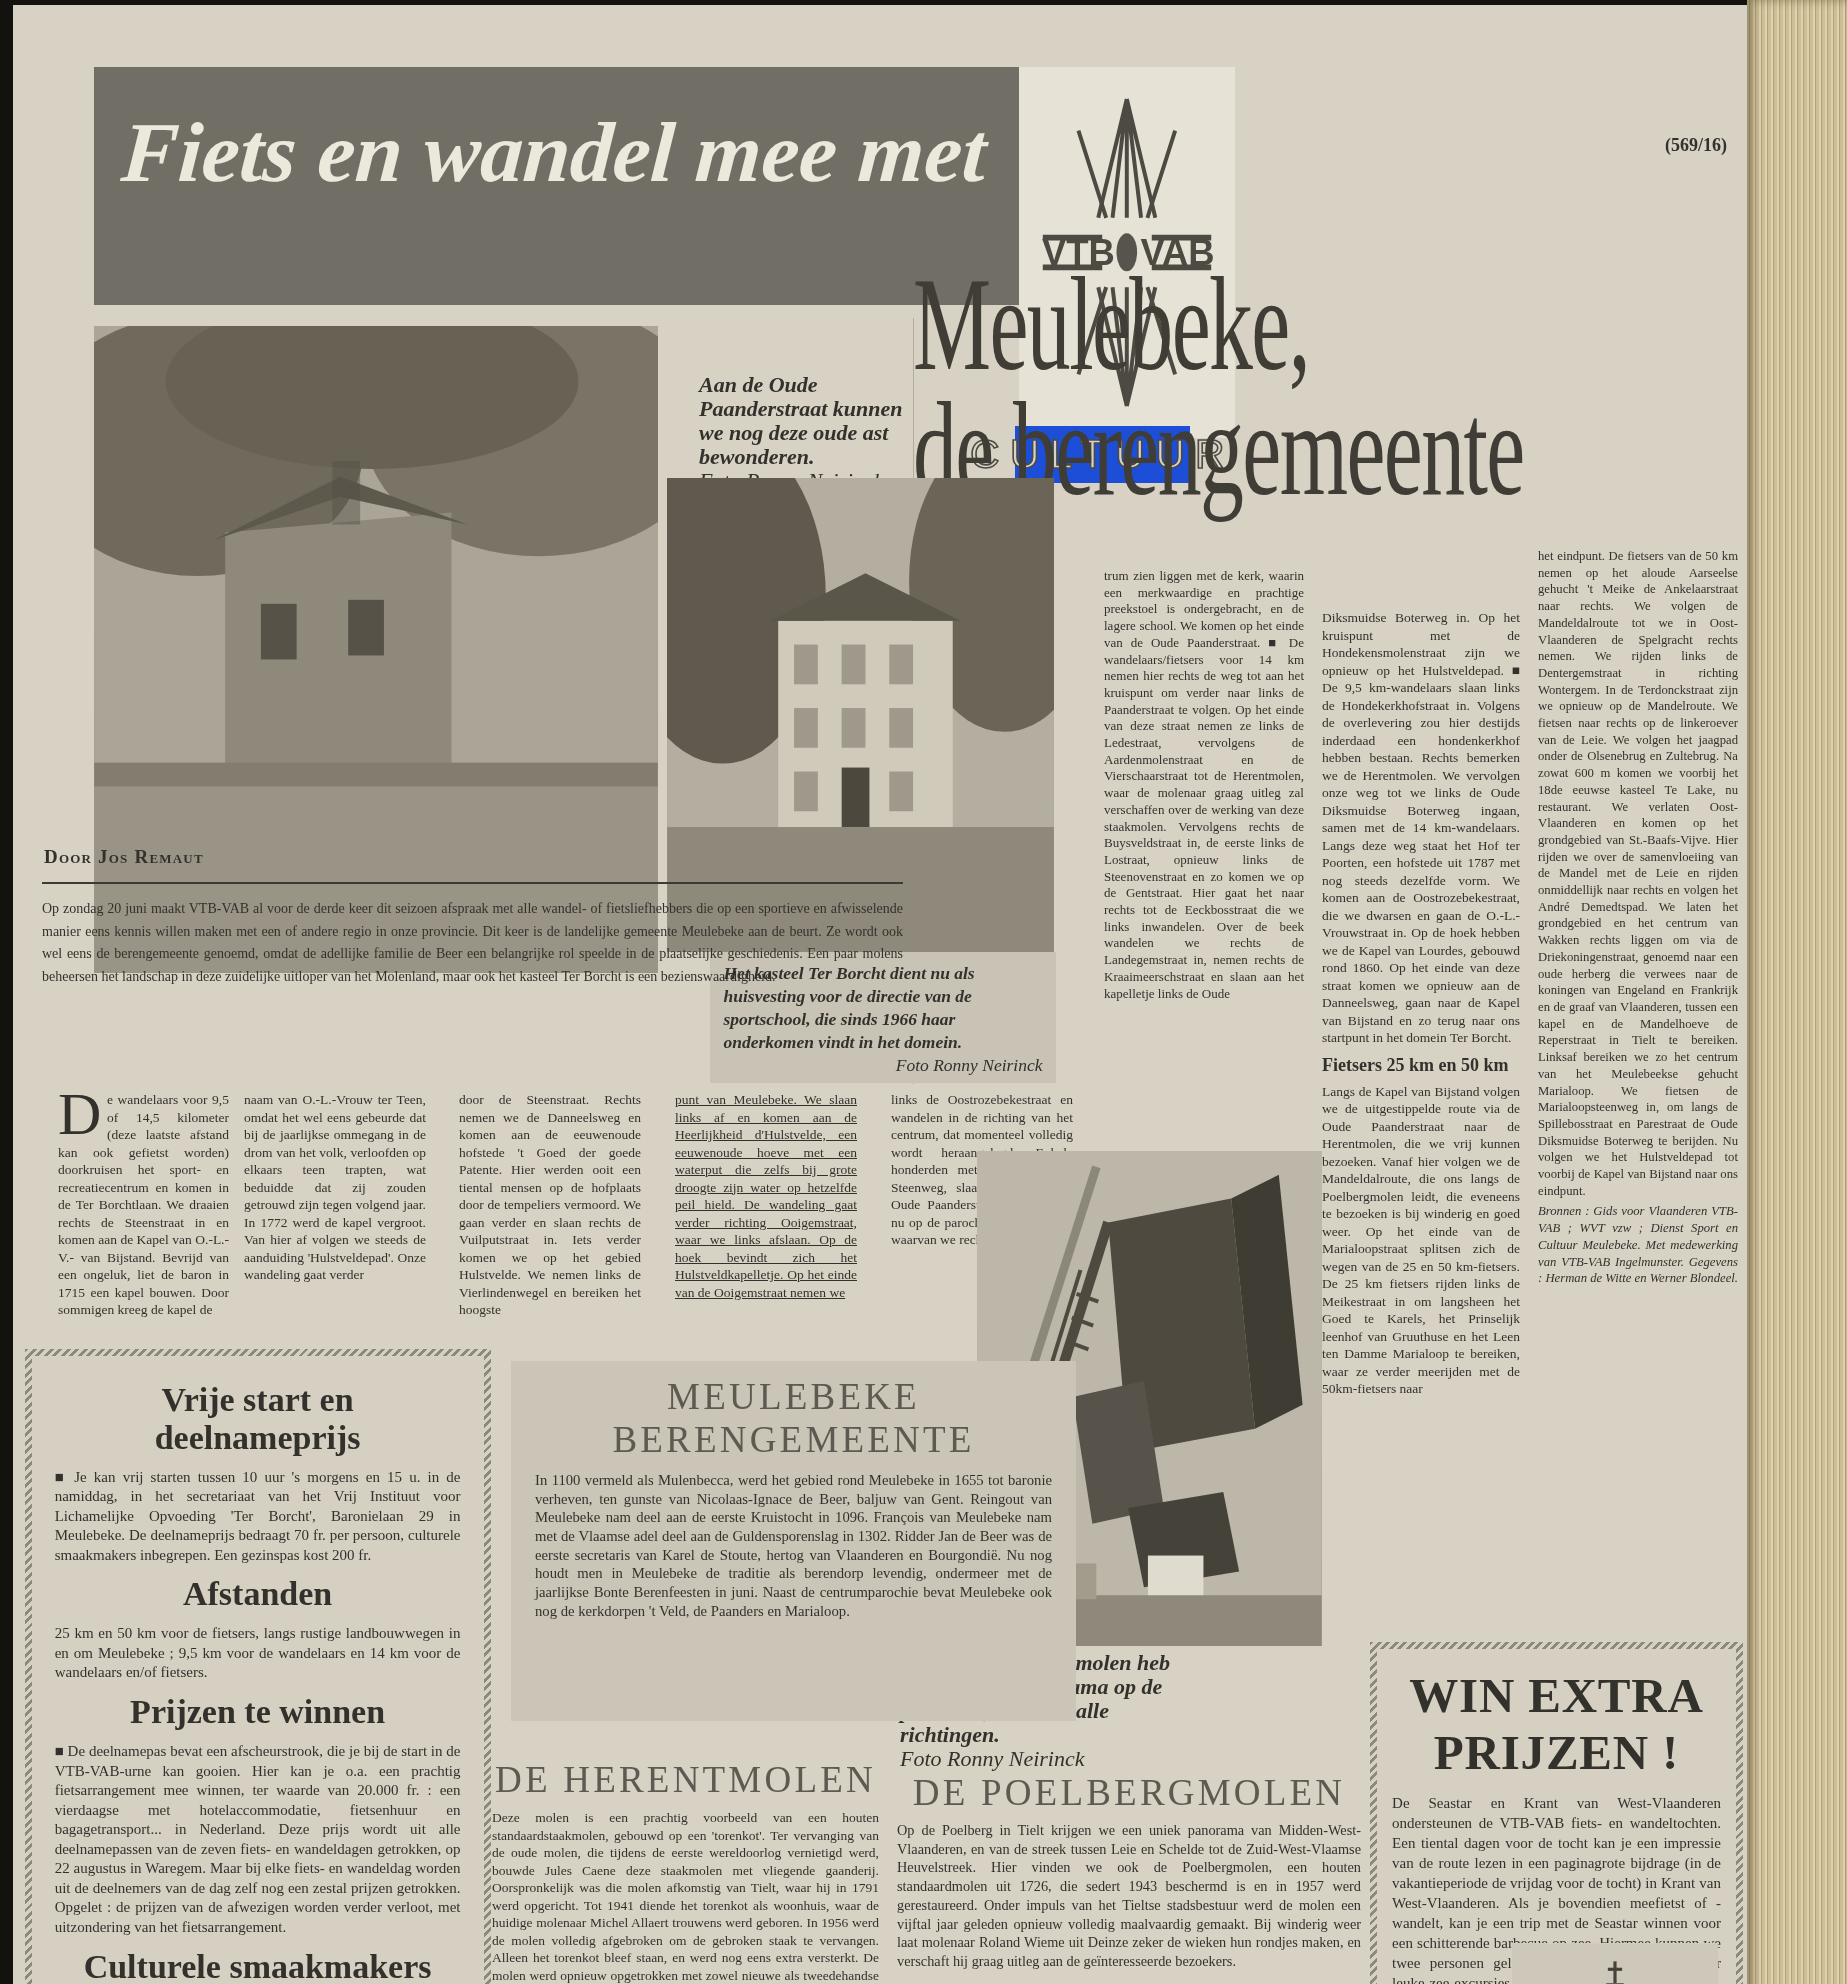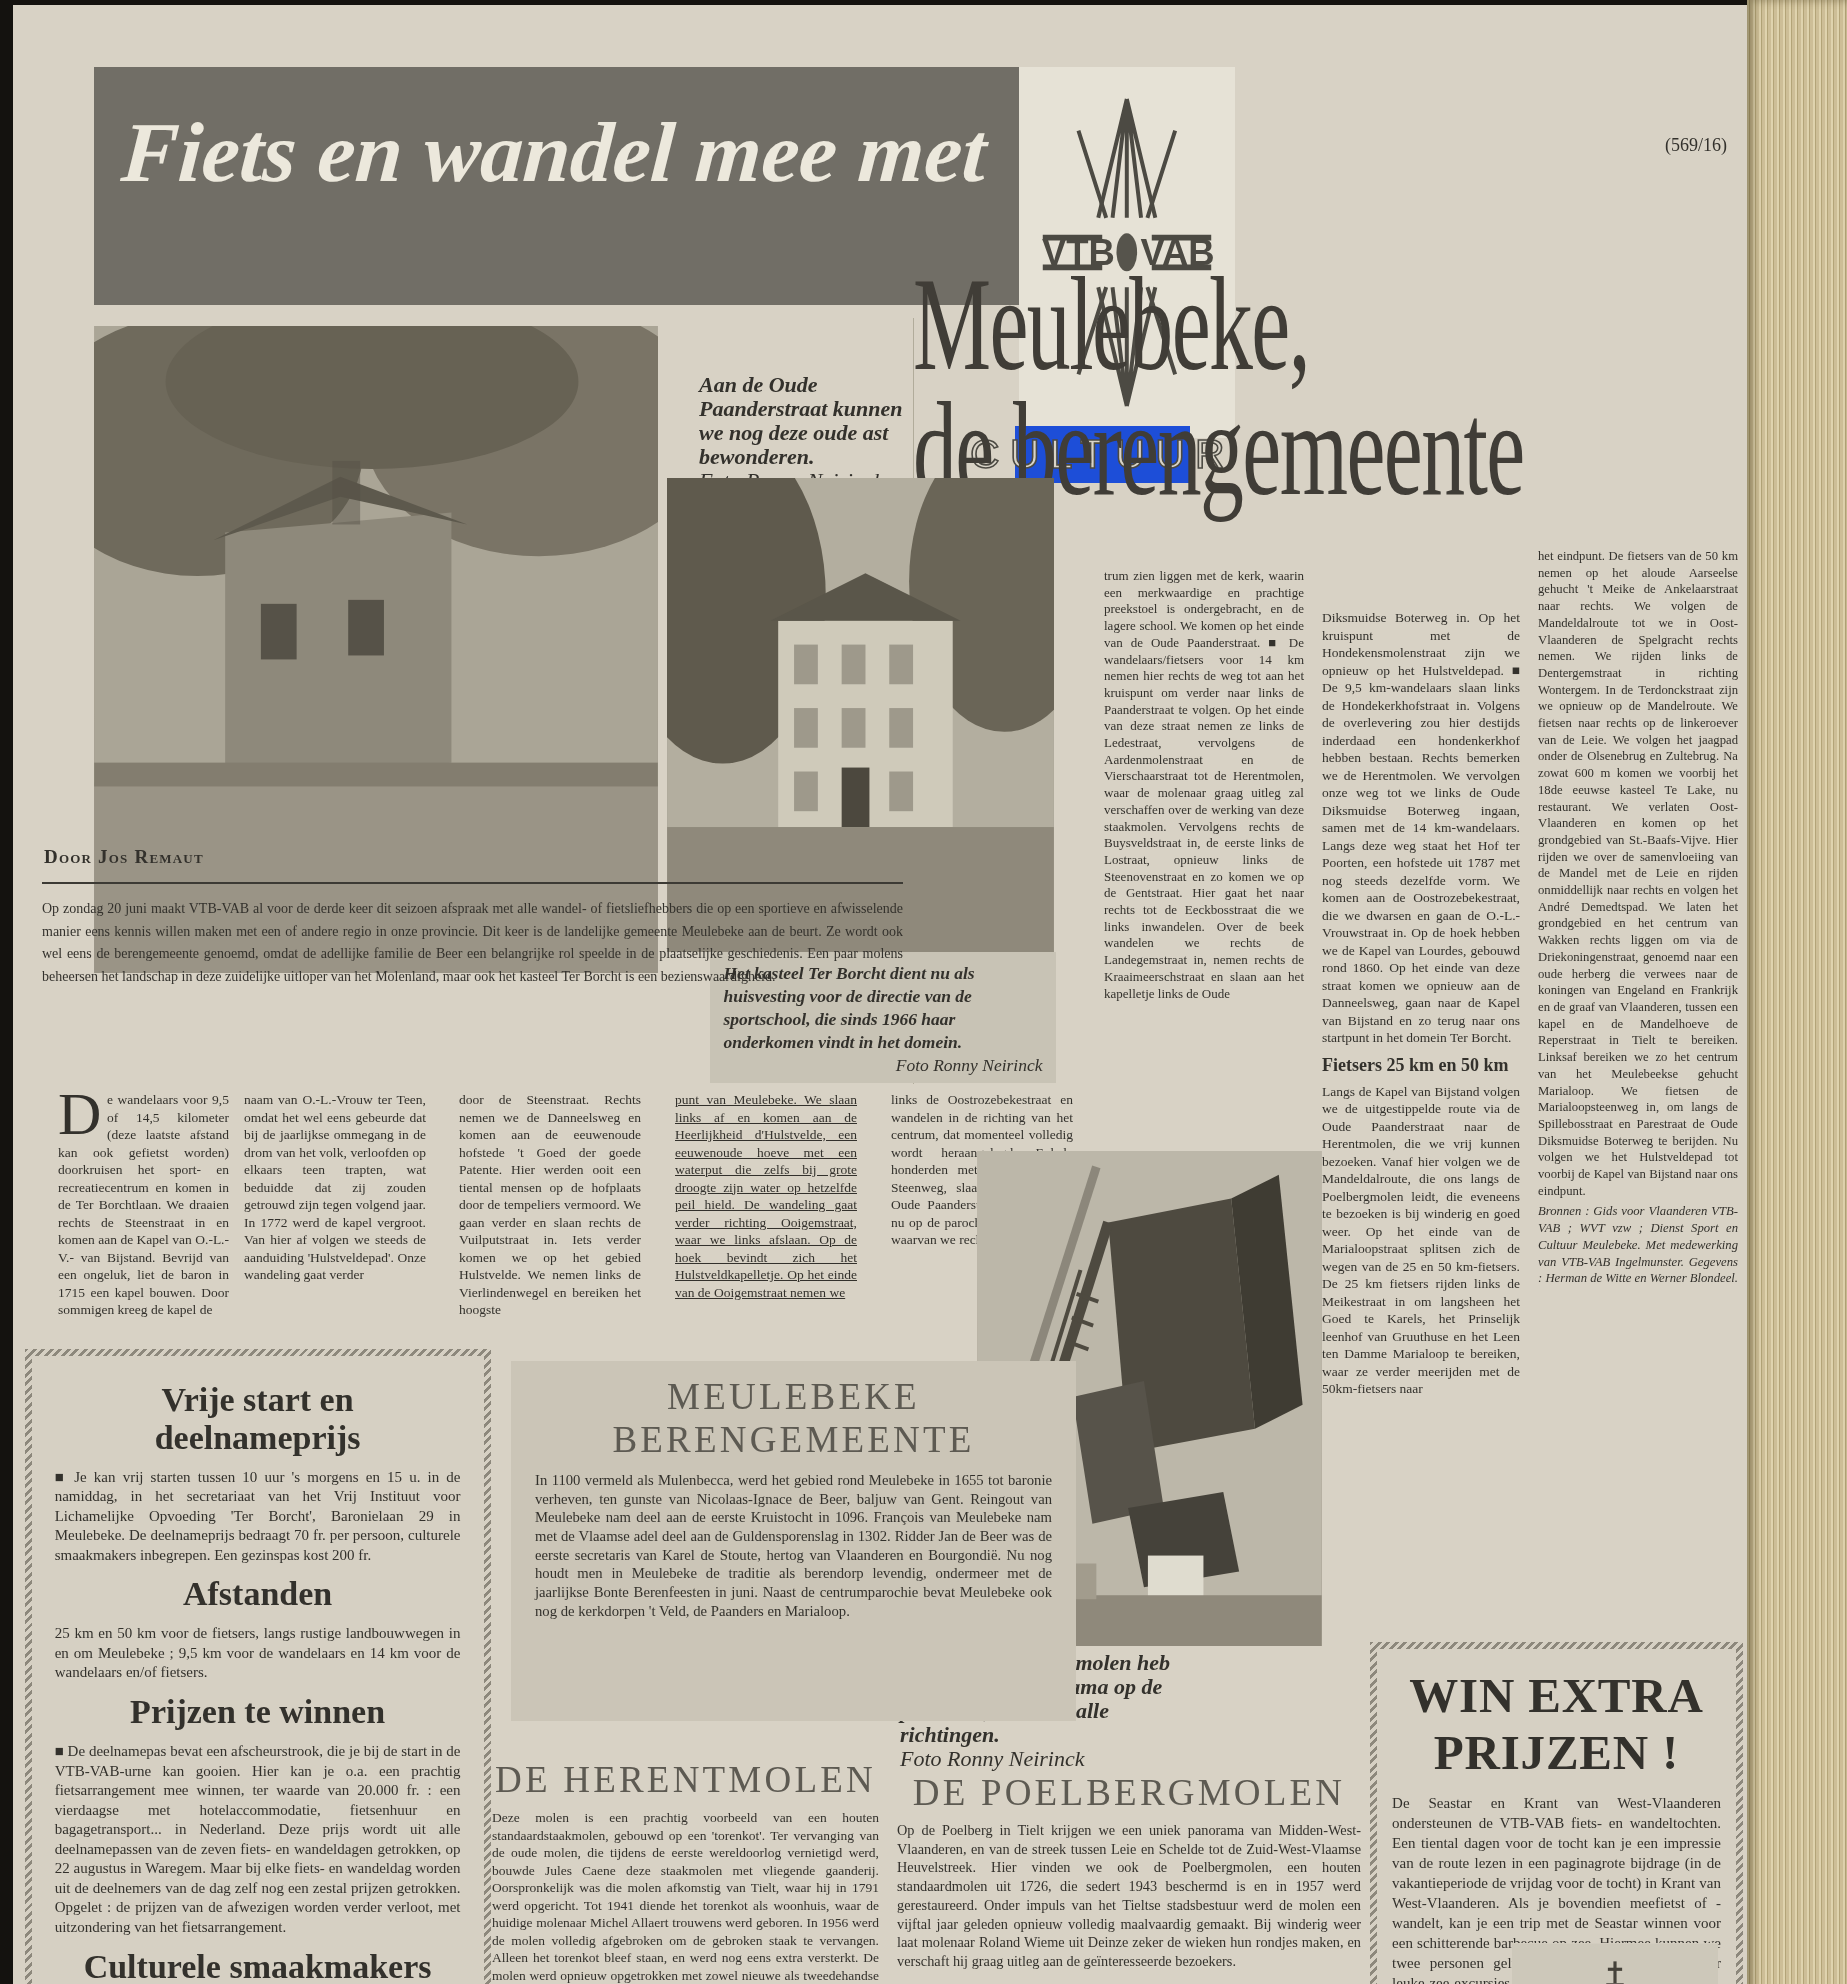--- a/index.html
+++ b/index.html
@@ -5,21 +5,21 @@
   html,body{margin:0;padding:0;background:#14120f;}
   #page{position:relative;width:1847px;height:2632px;background:#14120f;font-family:"Liberation Serif",serif;color:#33312c;overflow:hidden;}
   #paper{position:absolute;left:12.7px;top:4.8px;width:1734px;height:2603px;background:#d8d2c5;}
   .abs{position:absolute;}
   
   #banner{left:94px;top:67px;width:925px;height:238px;background:#716e66;}
   #banner-script{position:absolute;left:28px;top:36px;width:873px;color:#ece8dc;font-family:cursive;font-style:italic;font-weight:700;font-size:85px;transform:skewX(-4deg);white-space:nowrap;}
   #logo-panel{left:1019px;top:67px;width:216px;height:371px;background:#e6e2d6;}
   #cultuur{left:1015px;top:426px;width:175px;height:57px;background:#1d4ed8;display:flex;align-items:center;justify-content:center;}
   #cultuur span{font-family:"Liberation Sans",sans-serif;font-size:41px;letter-spacing:10.3px;color:#d9d4c8;-webkit-text-stroke:1.6px #4c4a43;font-weight:400;}
-  #issue{left:1596px;top:135px;width:131px;text-align:right;font-size:18px;font-weight:400;}
+  #issue{left:1596px;top:135px;width:131px;text-align:right;font-size:18px;font-weight:700;}
   
   #headline{left:913px;top:262px;width:834px;line-height:125px;font-size:133px;font-weight:500;color:#403d37;}
   #headline .hl{display:inline-block;transform:scaleX(0.66);transform-origin:left top;white-space:nowrap;letter-spacing:-2.4px;}
   
   .photo{background:linear-gradient(180deg,#b9b4a7 0%,#a9a396 45%,#8f897c 100%);overflow:hidden;}
   .caption-italic{font-style:italic;font-weight:700;font-size:22px;line-height:24px;}
   .credit{font-style:italic;font-weight:400;}
   #photo-ast{left:94px;top:326px;width:564px;height:647px;}
   #caption-ast{left:699px;top:373px;width:206px;}
   #vrule1{left:913px;top:318px;width:1.2px;height:766px;background:#98937f;opacity:.6;}

